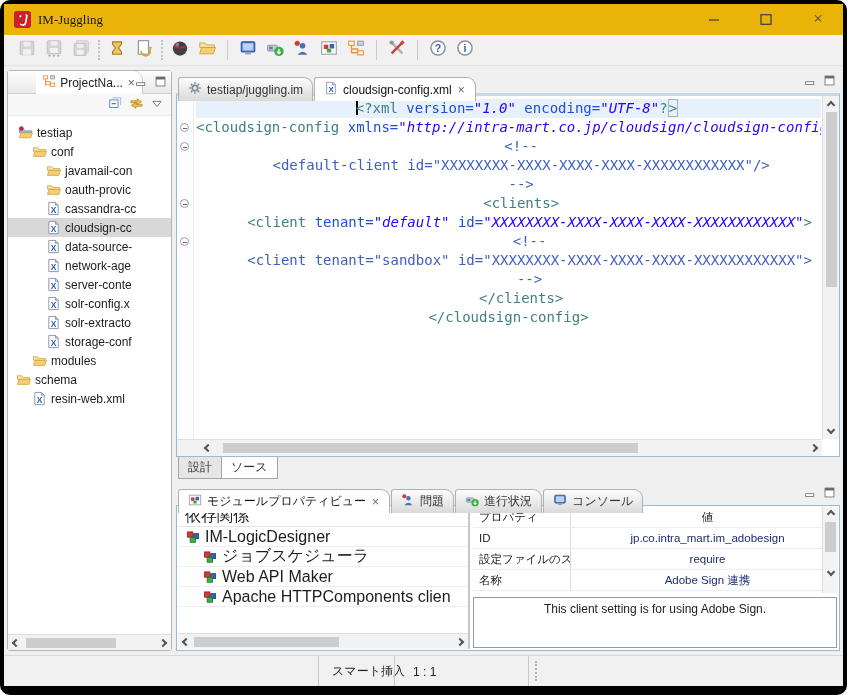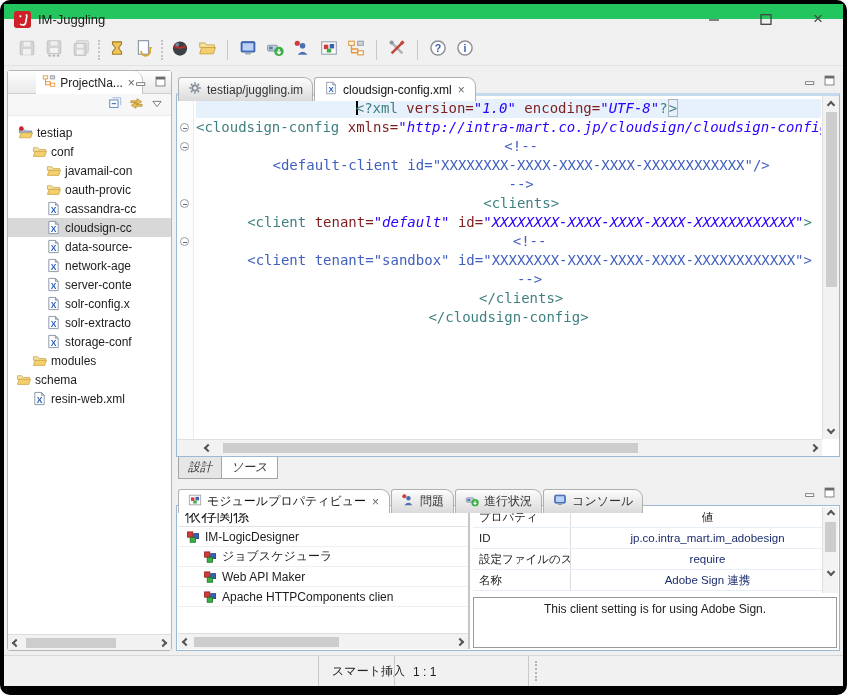--- a/index.html
+++ b/index.html
@@ -1,21 +1,21 @@
 <!DOCTYPE html>
 <html><head>
 <meta charset="utf-8">
 <style>
   html,body{margin:0;padding:0;background:#fff;font-family:"Liberation Sans",sans-serif;}
   *{box-sizing:border-box;}
   .window{position:relative;width:847px;height:695px;background:#000;border-radius:10px;overflow:hidden;}
   .inner{position:absolute;left:4px;top:4px;right:4px;bottom:9px;background:#f0f0f0;overflow:hidden;}
 
   
-  .titlebar{position:absolute;top:0;left:0;right:0;height:15px;background:#22c55e;}
+  .titlebar{position:absolute;top:0;left:0;right:0;height:31px;background:#eab308;font-family:Liberation Serif, serif;}
   .app-icon{position:absolute;left:10px;top:7px;width:17px;height:17px;}
   .title{position:absolute;left:34px;top:0;line-height:31px;font-size:13px;color:#1a1a1a;}
   .winbtns{position:absolute;right:0;top:0;height:31px;}
   .wb{position:absolute;top:0;width:34px;height:31px;text-align:center;color:#444;cursor:default;}
   .wb svg{margin-top:10px;}
   .wb.close{right:8px;font-size:17px;line-height:29px;}
   .wb.max{right:60px;}
   .wb.min{right:112px;}
 
   
@@ -57,38 +57,38 @@
   .etab{display:inline-flex;align-items:center;gap:5px;height:24px;padding:0 9px;font-size:12px;color:#333;background:linear-gradient(#fcfcfc,#dadada);border:1px solid #b0b0b0;border-bottom:none;border-radius:3px 9px 0 0;margin-right:1px;}
   .etab.active{background:#fff;color:#111;}
   .ebody{position:absolute;left:0;right:0;top:23px;bottom:22px;background:#fff;border:1px solid #9db8d2;border-top:3px solid #c5d9ec;}
   .fold-margin{position:absolute;left:0;top:0;width:17px;bottom:17px;background:#fdfdfd;border-right:1px solid #ebebeb;}
   .fold-dot{position:absolute;left:3px;width:9px;height:9px;border:1px solid #98a0a8;border-radius:50%;background:#fff;}
   .fold-dot::after{content:"";position:absolute;left:1.5px;right:1.5px;top:3.5px;height:1px;background:#667;}
   .code{position:absolute;left:19px;right:18px;top:0;bottom:17px;overflow:hidden;padding-top:3px;font-family:"DejaVu Sans Mono",monospace;font-size:14px;line-height:19px;}
   .code-line{white-space:pre;height:19px;}
   .code-line.hl{background:#e7f1fc;}
   .tk-tag{color:#3f7f7f;}
-  .tk-attr{color:#7f1d1d;}
+  .tk-attr{color:#1d4ed8;}
   .tk-val{color:#2a00ff;font-style:italic;}
   .tk-comment{color:#3f5fbf;}
   .tk-plain{color:#000;}
   .tk-tagend{color:#3f7f7f;border:1px solid #aab4be;}
   .caret{display:inline-block;width:2px;height:14px;background:#000;vertical-align:-2px;margin-right:-2px;}
   .vscroll{position:absolute;right:0;top:0;width:17px;bottom:17px;background:#f2f2f2;border-left:1px solid #e0e0e0;}
   .hscroll2{position:absolute;left:0;right:17px;bottom:0;height:17px;background:#f2f2f2;border-top:1px solid #e0e0e0;}
-  .srctabs{position:absolute;left:2px;bottom:0;height:22px;display:flex;font-style:italic;}
+  .srctabs{position:absolute;left:2px;bottom:0;height:22px;display:flex;}
   .srctab{display:inline-flex;align-items:center;height:22px;padding:0 9px;font-size:12px;color:#333;background:#e6e6e6;border:1px solid #a5a5a5;border-top:none;margin-right:-1px;}
   .srctab.active{background:#fff;z-index:2;}
 
   
   .bpanel{position:absolute;left:172px;top:416px;right:3px;bottom:4px;}
   .bp-body{position:absolute;left:0;right:0;top:23px;bottom:0;background:#fff;border:1px solid #9db8d2;}
   .dep{position:absolute;left:1px;top:1px;width:292px;bottom:1px;border-right:2px solid #c6c6c6;}
   .dep-h{height:20px;display:flex;align-items:center;padding-left:7px;font-size:16px;color:#222;border-bottom:1px solid #e3e3e3;}
-  .deprow{height:20px;display:flex;align-items:center;font-size:12px;color:#1c1c1c;border-bottom:1px solid #efefef;white-space:nowrap;overflow:hidden;}
+  .deprow{height:20px;display:flex;align-items:center;font-size:16px;color:#1c1c1c;border-bottom:1px solid #efefef;white-space:nowrap;overflow:hidden;}
   .deprow .ticon{margin-right:5px;flex:none;display:inline-flex;}
   .props{position:absolute;left:296px;right:1px;top:1px;bottom:1px;}
   .prow{display:flex;height:21px;border-bottom:1px solid #e8eef5;font-size:11.5px;align-items:center;}
   .prow .c1{width:98px;padding-left:6px;border-right:1px solid #dcdcdc;overflow:hidden;white-space:nowrap;height:100%;display:flex;align-items:center;color:#222;}
   .prow .c2{flex:1;padding-left:6px;overflow:hidden;white-space:nowrap;color:#1c2c6e;}
   .prow.header .c2{color:#222;}
   .vscroll2{position:absolute;right:0;top:0;width:16px;height:86px;background:#f3f3f3;border-left:1px solid #e0e0e0;}
   .desc{position:absolute;left:0;right:1px;top:90px;bottom:1px;border:1px solid #9a9a9a;background:#fff;font-size:12px;color:#222;padding:4px 7px;}
 
   

